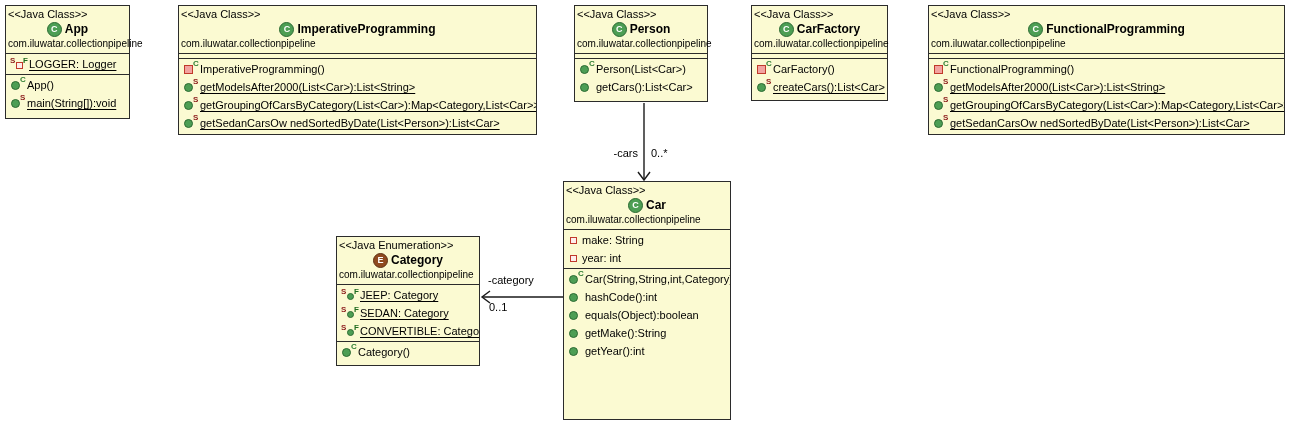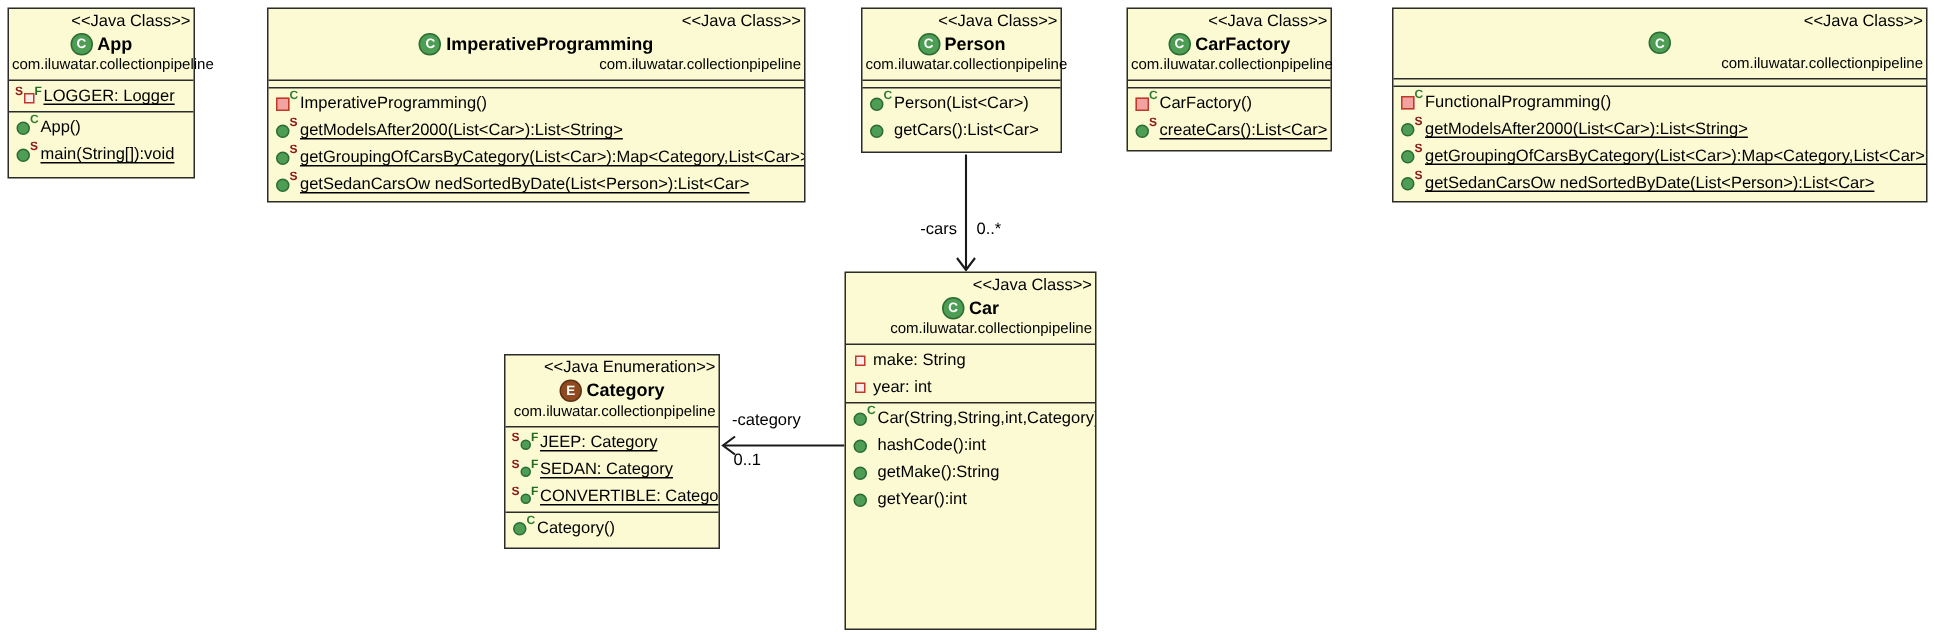--- a/index.html
+++ b/index.html
@@ -6,21 +6,21 @@
   #canvas{
     position:relative;width:1289px;height:425px;background:#ffffff;overflow:hidden;
     font-family:"Liberation Sans","DejaVu Sans",sans-serif;color:#000;
   }
   #edge-layer{position:absolute;left:0;top:0;z-index:1;}
   .uml-box{
     position:absolute;z-index:2;box-sizing:border-box;
     background:#fbfad2;border:1.5px solid #2b2b2b;
     display:flex;flex-direction:column;
   }
-  .uml-header{text-align:right;padding:2px 2px 3px;flex:0 0 auto;}
+  .uml-header{text-align:left;padding:2px 2px 3px;flex:0 0 auto;}
   .stereotype{font-size:11px;line-height:13px;}
   .name-row{display:flex;justify-content:center;align-items:center;gap:3px;line-height:16px;}
   .class-name{font-size:12px;font-weight:bold;}
   .hicon{
     display:inline-flex;justify-content:center;align-items:center;
     width:13px;height:13px;border-radius:50%;
     color:#fff;font-size:9px;font-weight:bold;flex:0 0 auto;
   }
   .pkg{font-size:10px;line-height:13px;}
   .compartment{border-top:1px solid #2b2b2b;padding:1px 0;flex:0 0 auto;overflow:hidden;}
@@ -187,20 +187,21 @@
             </span>
             <span class="mlabel u">createCars():List&lt;Car&gt;</span>
           </div>
         </div>
       </div>
       <div class="uml-box" style="left: 928px; top: 5px; width: 357px; height: 130px;">
         <div class="uml-header">
           <div class="stereotype">&lt;&lt;Java Class&gt;&gt;</div>
           <div class="name-row">
             <span class="hicon" style="background: rgb(77, 158, 84); border: 1px solid rgb(44, 107, 51);">C</span>
+            <span class="class-name">FunctionalProgramming</span>
           </div>
           <div class="pkg">com.iluwatar.collectionpipeline</div>
         </div>
         <div class="compartment empty"></div>
         <div class="compartment last">
           <div class="member">
             <span class="micon">
               <span class="shape" style="background: rgb(242, 163, 160); border: 1px solid rgb(192, 57, 43);"></span>
               <span class="sup" style="color: rgb(46, 125, 50);">C</span>
             </span>
@@ -258,20 +259,26 @@
               <span class="shape circle" style="background: rgb(77, 158, 84); border: 1px solid rgb(44, 107, 51); border-radius: 50%;"></span>
               <span class="sup" style="color: rgb(46, 125, 50);">C</span>
             </span>
             <span class="mlabel">Car(String,String,int,Category)</span>
           </div>
           <div class="member">
             <span class="micon">
               <span class="shape circle" style="background: rgb(77, 158, 84); border: 1px solid rgb(44, 107, 51); border-radius: 50%;"></span>
             </span>
             <span class="mlabel">hashCode():int</span>
+          </div>
+          <div class="member">
+            <span class="micon">
+              <span class="shape circle" style="background: rgb(77, 158, 84); border: 1px solid rgb(44, 107, 51); border-radius: 50%;"></span>
+            </span>
+            <span class="mlabel">equals(Object):boolean</span>
           </div>
           <div class="member">
             <span class="micon">
               <span class="shape circle" style="background: rgb(77, 158, 84); border: 1px solid rgb(44, 107, 51); border-radius: 50%;"></span>
             </span>
             <span class="mlabel">getMake():String</span>
           </div>
           <div class="member">
             <span class="micon">
               <span class="shape circle" style="background: rgb(77, 158, 84); border: 1px solid rgb(44, 107, 51); border-radius: 50%;"></span>

